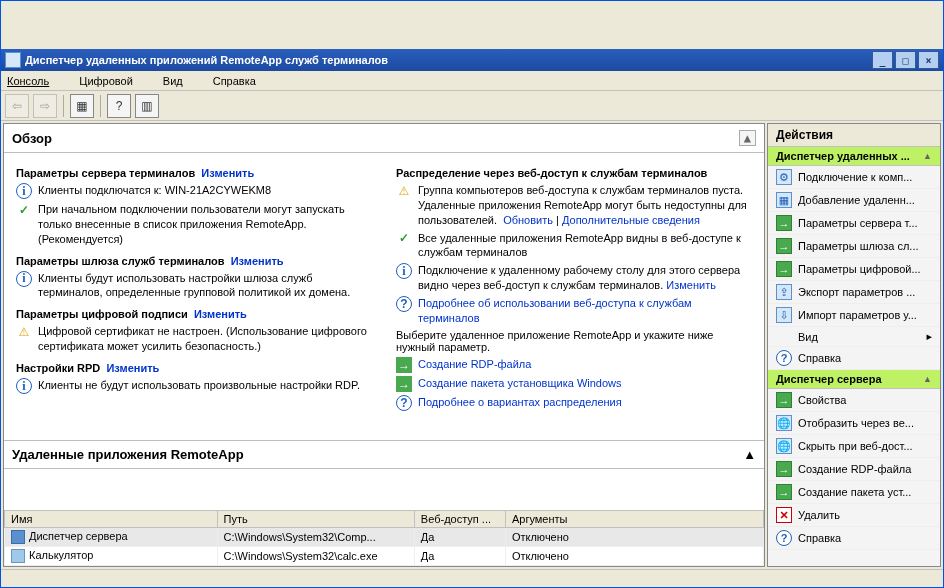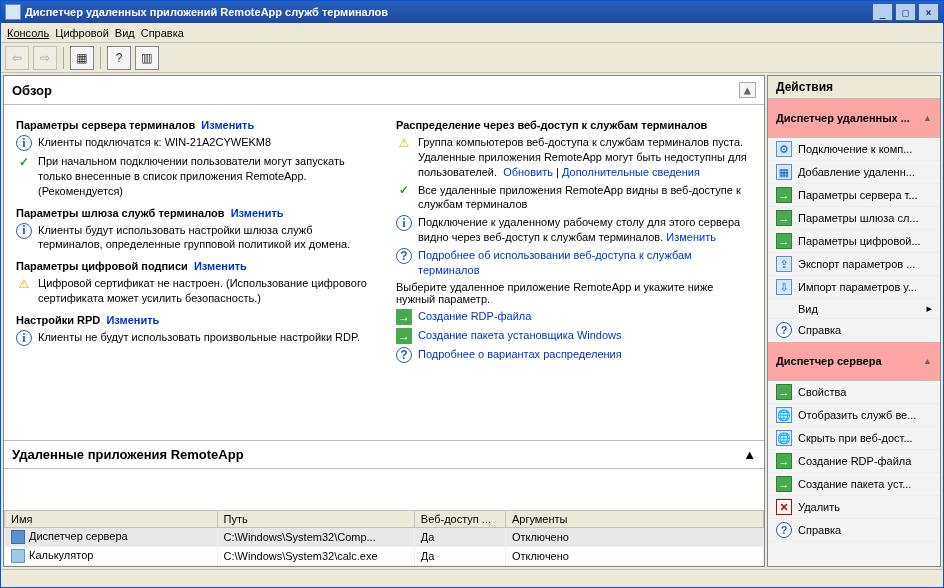--- a/index.html
+++ b/index.html
@@ -1,22 +1,22 @@
 <!DOCTYPE html>
 <html><head>
 <meta charset="utf-8">
 <style>
   * { box-sizing: border-box; }
   body { margin: 0; font-family: Tahoma, Arial, sans-serif; font-size: 11px; background: #ece9d8; width: 944px; height: 588px; overflow: hidden; }
   .window { width: 100%; height: 100%; display: flex; flex-direction: column; border: 1px solid #0054e3; }
-  .titlebar { background: linear-gradient(#2a5fbd, #1d4aa0); color: #fff; height: 22px; display: flex; align-items: center; padding: 0 4px; font-weight: bold; }
+  .titlebar { background: linear-gradient(#2a5fbd, #1d4aa0); color: #fff; height: 22px; display: flex; align-items: center; padding: 0 4px; font-weight: bold; margin-top: 48px; }
   .titlebar .icon { width: 16px; height: 16px; margin-right: 4px; background: #d4e8f7; border: 1px solid #5a8fd0; display: inline-block; }
   .titlebar .spacer { flex: 1; }
   .winbtn { width: 21px; height: 18px; background: #b5cff0; border: 1px solid #335a9a; margin-left: 2px; display: inline-flex; align-items: center; justify-content: center; font-family: monospace; font-size: 10px; color: #1a3a6a; cursor: default; }
-  .menubar { background: #ece9d8; height: 20px; display: flex; align-items: center; padding: 0 6px; gap: 6px; border-bottom: 1px solid #c0c0c0; }
+  .menubar { background: #ece9d8; height: 20px; display: flex; align-items: center; padding: 0 6px; gap: 30px; border-bottom: 1px solid #c0c0c0; }
   .mitem { color: #000; cursor: default; }
   .mitem u { text-decoration: underline; }
   .toolbar { background: #ece9d8; height: 30px; display: flex; align-items: center; padding: 0 4px; gap: 4px; border-bottom: 1px solid #c0c0c0; }
   .tbtn { width: 24px; height: 24px; border: 1px solid #888; background: #f5f5f5; display: inline-flex; align-items: center; justify-content: center; font-size: 12px; color: #333; }
   .tbtn.disabled { opacity: 0.4; }
   .vsep { width: 1px; height: 22px; background: #aaa; margin: 0 2px; }
   .content { flex: 1; display: flex; overflow: hidden; }
   .main { flex: 1; display: flex; flex-direction: column; border: 1px solid #888; margin: 2px 0 2px 2px; background: #fff; overflow: hidden; }
   .overview-header { background: #fff; border-bottom: 1px solid #bdbdbd; padding: 6px 8px; font-size: 13px; font-weight: bold; display: flex; align-items: center; justify-content: space-between; }
   .overview-header .collapse { font-family: monospace; font-size: 12px; color: #666; border: 1px solid #aaa; padding: 0 4px; background: #f5f5f5; }
@@ -35,21 +35,21 @@
   .remoteapps-header { background: #fff; border-top: 1px solid #bdbdbd; border-bottom: 1px solid #bdbdbd; padding: 6px 8px; font-size: 13px; font-weight: bold; display: flex; justify-content: space-between; align-items: center; }
   table.grid { width: 100%; border-collapse: collapse; margin-top: 41px; }
   table.grid th { background: #ece9d8; border: 1px solid #c0c0c0; padding: 2px 6px; text-align: left; font-weight: normal; }
   table.grid td { border: 1px solid #eee; padding: 2px 6px; white-space: nowrap; overflow: hidden; text-overflow: ellipsis; max-width: 160px; }
   table.grid tr.sel td { background: #e8e8e8; }
   .appicon { width: 14px; height: 14px; display: inline-block; vertical-align: middle; margin-right: 4px; background: #e8b040; border: 1px solid #b08020; }
   .appicon.b { background: #5a8fd0; border-color: #3a6fa0; }
   .appicon.c { background: #a0c8e8; border-color: #6898c0; }
   .actions { width: 174px; border: 1px solid #888; margin: 2px; background: #f4f4f4; display: flex; flex-direction: column; overflow: hidden; }
   .actions-title { background: #ece9d8; padding: 4px 8px; font-size: 12px; font-weight: bold; border-bottom: 1px solid #c0c0c0; }
-  .actions-group { background: #fca5a5; padding: 13px 8px; font-weight: bold; border-bottom: 1px solid #c0c0c0; display: flex; justify-content: space-between; align-items: center; }
+  .actions-group { background: #bef264; padding: 3px 8px; font-weight: bold; border-bottom: 1px solid #c0c0c0; display: flex; justify-content: space-between; align-items: center; }
   .aitem { display: flex; align-items: center; padding: 3px 8px; gap: 6px; white-space: nowrap; overflow: hidden; text-overflow: ellipsis; border-bottom: 1px solid #eee; cursor: default; }
   .ai { width: 16px; min-width: 16px; height: 16px; display: inline-flex; align-items: center; justify-content: center; font-size: 11px; border: 1px solid #888; background: #fff; }
   .ai.green { background: #49a94e; color: #fff; border-color: #2e8032; }
   .ai.blue { background: #d4e8f7; color: #1e5fbf; border-color: #5a8fd0; }
   .ai.x { color: #c00; border-color: #c00; font-weight: bold; }
   .ai.q { color: #1e5fbf; border-radius: 50%; border: 1px solid #1e5fbf; font-weight: bold; }
   .statusbar { height: 18px; background: #ece9d8; border-top: 1px solid #c0c0c0; }
   .tri { font-size: 9px; color: #666; }
 </style>
 </head>
@@ -232,21 +232,21 @@
       <div class="actions-group">
           <span>Диспетчер сервера</span>
           <span class="tri">▲</span>
         </div>
       <div class="aitem">
           <span class="ai green">→</span>
           <span>Свойства</span>
         </div>
       <div class="aitem">
           <span class="ai blue">🌐</span>
-          <span>Отобразить служб ве...</span>
+          <span>Отобразить через ве...</span>
         </div>
       <div class="aitem">
           <span class="ai blue">🌐</span>
           <span>Скрыть при веб-дост...</span>
         </div>
       <div class="aitem">
           <span class="ai green">→</span>
           <span>Создание RDP-файла</span>
         </div>
       <div class="aitem">

